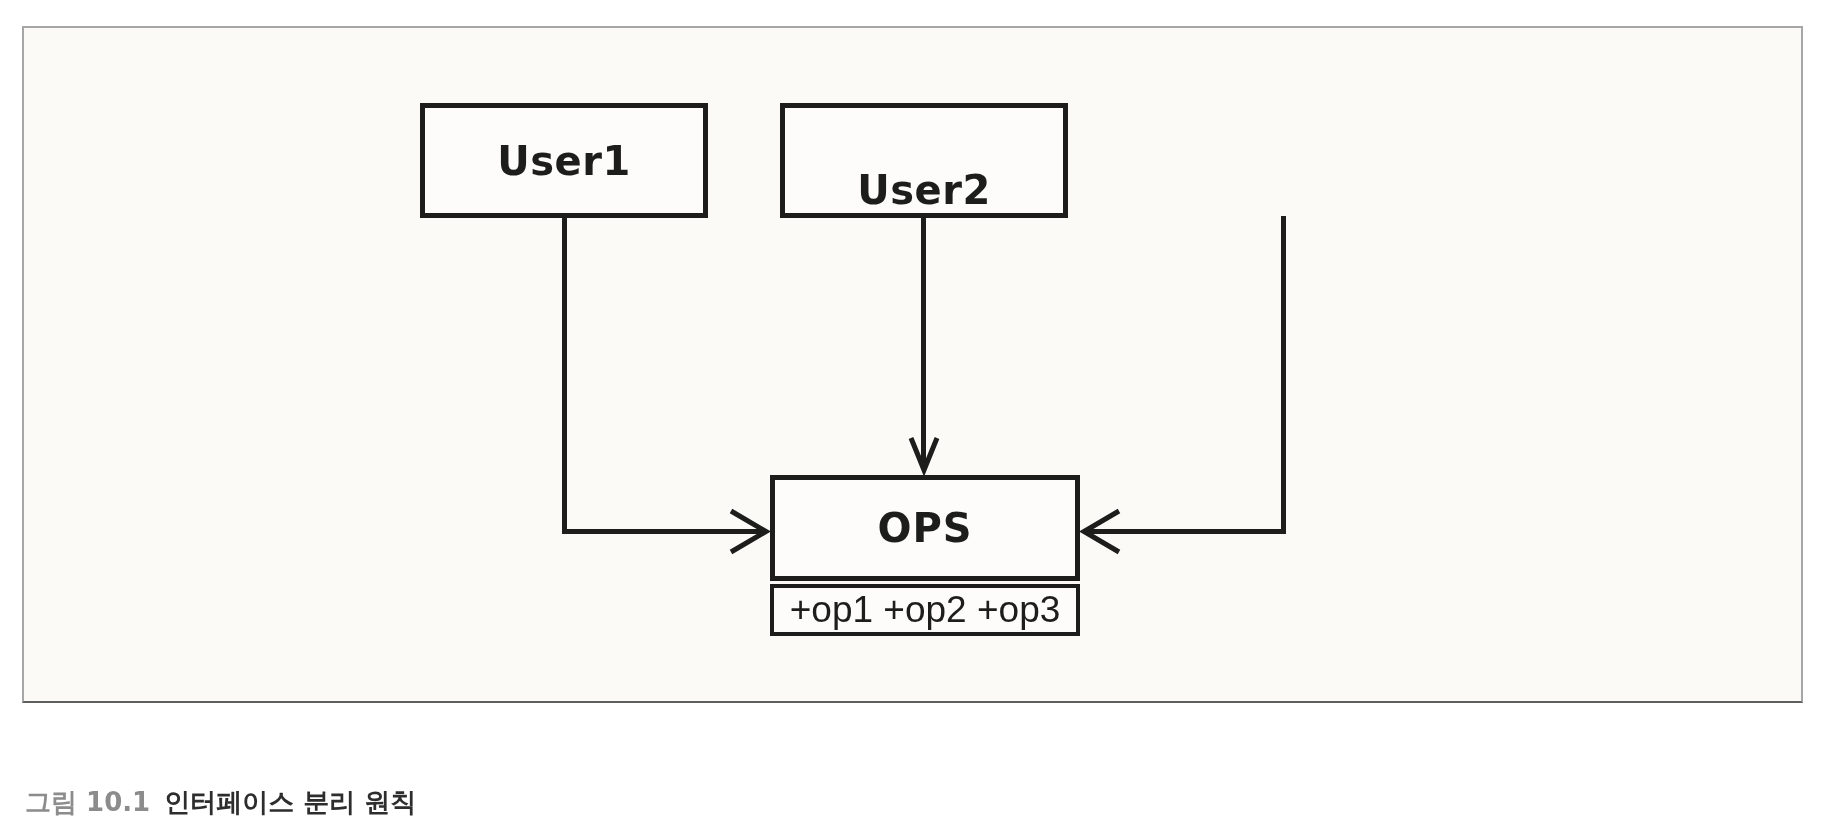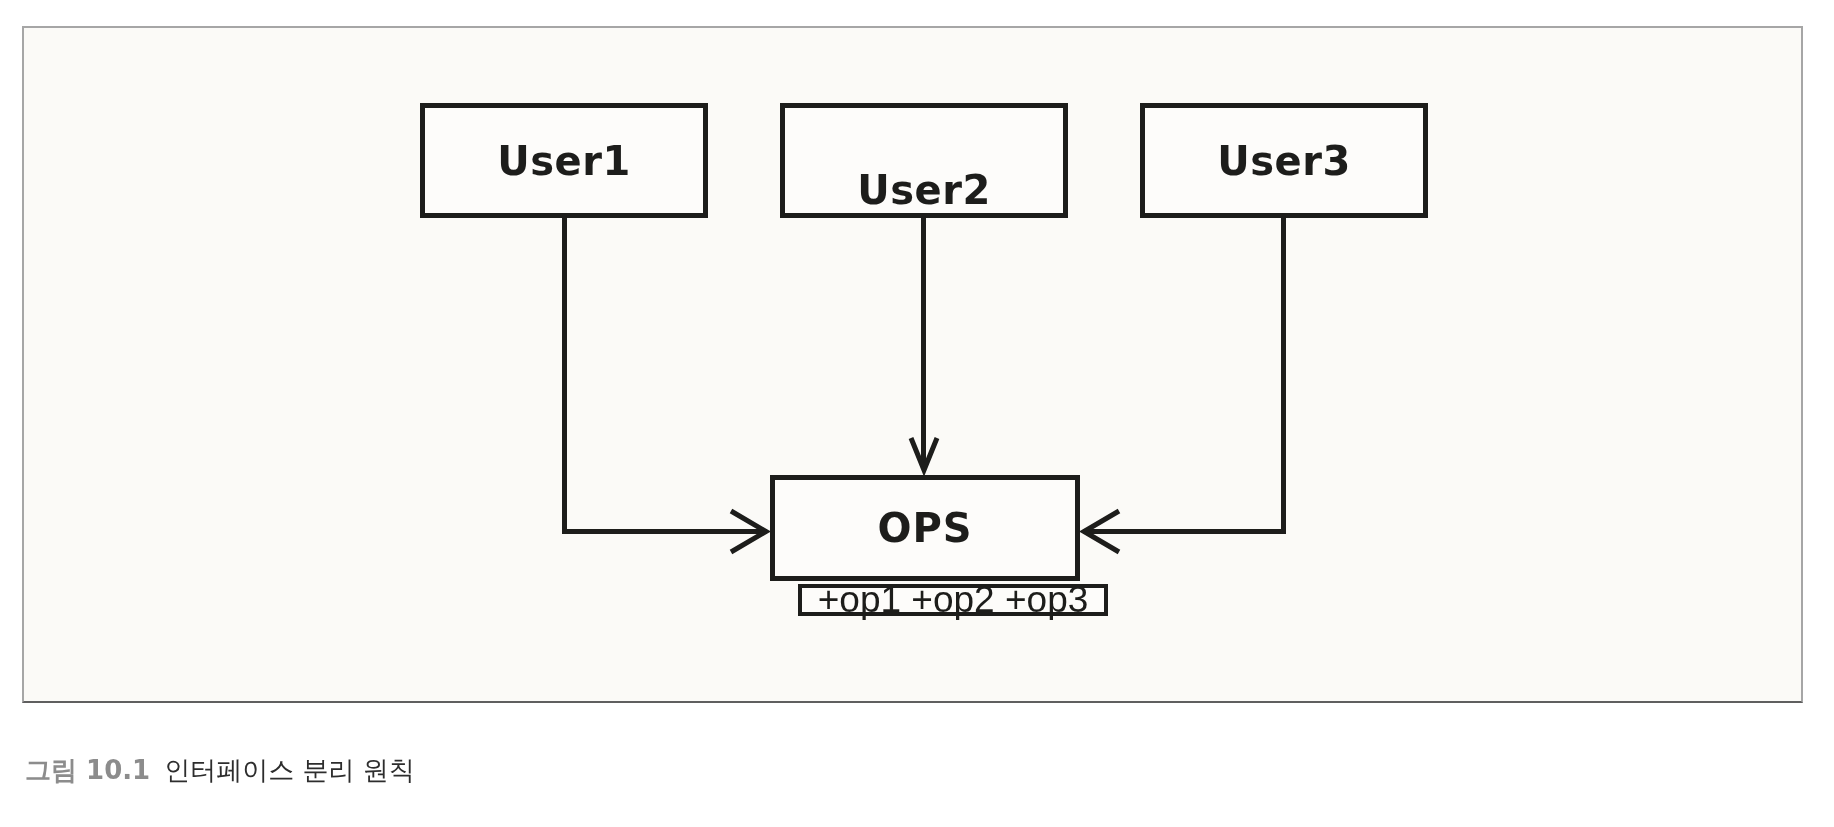--- a/index.html
+++ b/index.html
@@ -38,36 +38,35 @@
   .user-node .label{font-size:40px;font-weight:700;letter-spacing:.5px;}
   #user1{left:420px;}
   #user2{left:780px;align-items:flex-end;}
   #user3{left:1140px;}
   .ops-wrap{position:absolute;left:770px;top:475px;width:310px;}
   .ops-header{
     position:absolute;left:0;top:0;width:310px;height:106px;
   }
   .ops-header .label{font-size:40px;font-weight:700;letter-spacing:1px;}
   .ops-row{
-    position:absolute;left:0;top:109px;width:310px;height:32px;
+    position:absolute;left:0;top:109px;width:310px;height:52px;
     border-width:4px;
-    margin-left:28px;
   }
   .ops-row .label{
     font-family:"Liberation Sans","DejaVu Sans",sans-serif;
     font-size:37px;font-weight:400;white-space:nowrap;
   }
   .caption{
     position:absolute;left:25px;top:746px;
     font-size:26px;line-height:48px;
     display:flex;gap:14px;align-items:baseline;
     white-space:nowrap;
   }
   .caption .fig-label{color:var(--caption-label);font-weight:700;}
-  .caption .fig-text{color:var(--caption-text);font-weight:400;}
+  .caption .fig-text{color:var(--caption-text);font-weight:700;margin-top:32px;}
   svg .stroke{stroke:var(--line);stroke-width:5;fill:none;stroke-linejoin:miter;}
 </style>
 </head>
 <body>
 
 <div class="canvas">
 
   <div class="frame"></div>
 
   <svg class="connector-layer" viewBox="0 0 1834 827" xmlns="http://www.w3.org/2000/svg">
@@ -84,23 +83,20 @@
       <path class="stroke" d="M1119,511 L1084,531.5 L1119,552"></path>
     </g>
   </svg>
 
   <div class="node user-node" id="user1">
     <span class="label">User1</span>
   </div>
   <div class="node user-node" id="user2">
     <span class="label">User2</span>
   </div>
-  <div class="node user-node" id="user3">
-    <span class="label">User3</span>
-  </div>
 
   <div class="ops-wrap">
     <div class="node ops-header">
       <span class="label">OPS</span>
     </div>
     <div class="node ops-row">
       <span class="label">+op1 +op2 +op3</span>
     </div>
   </div>
 

